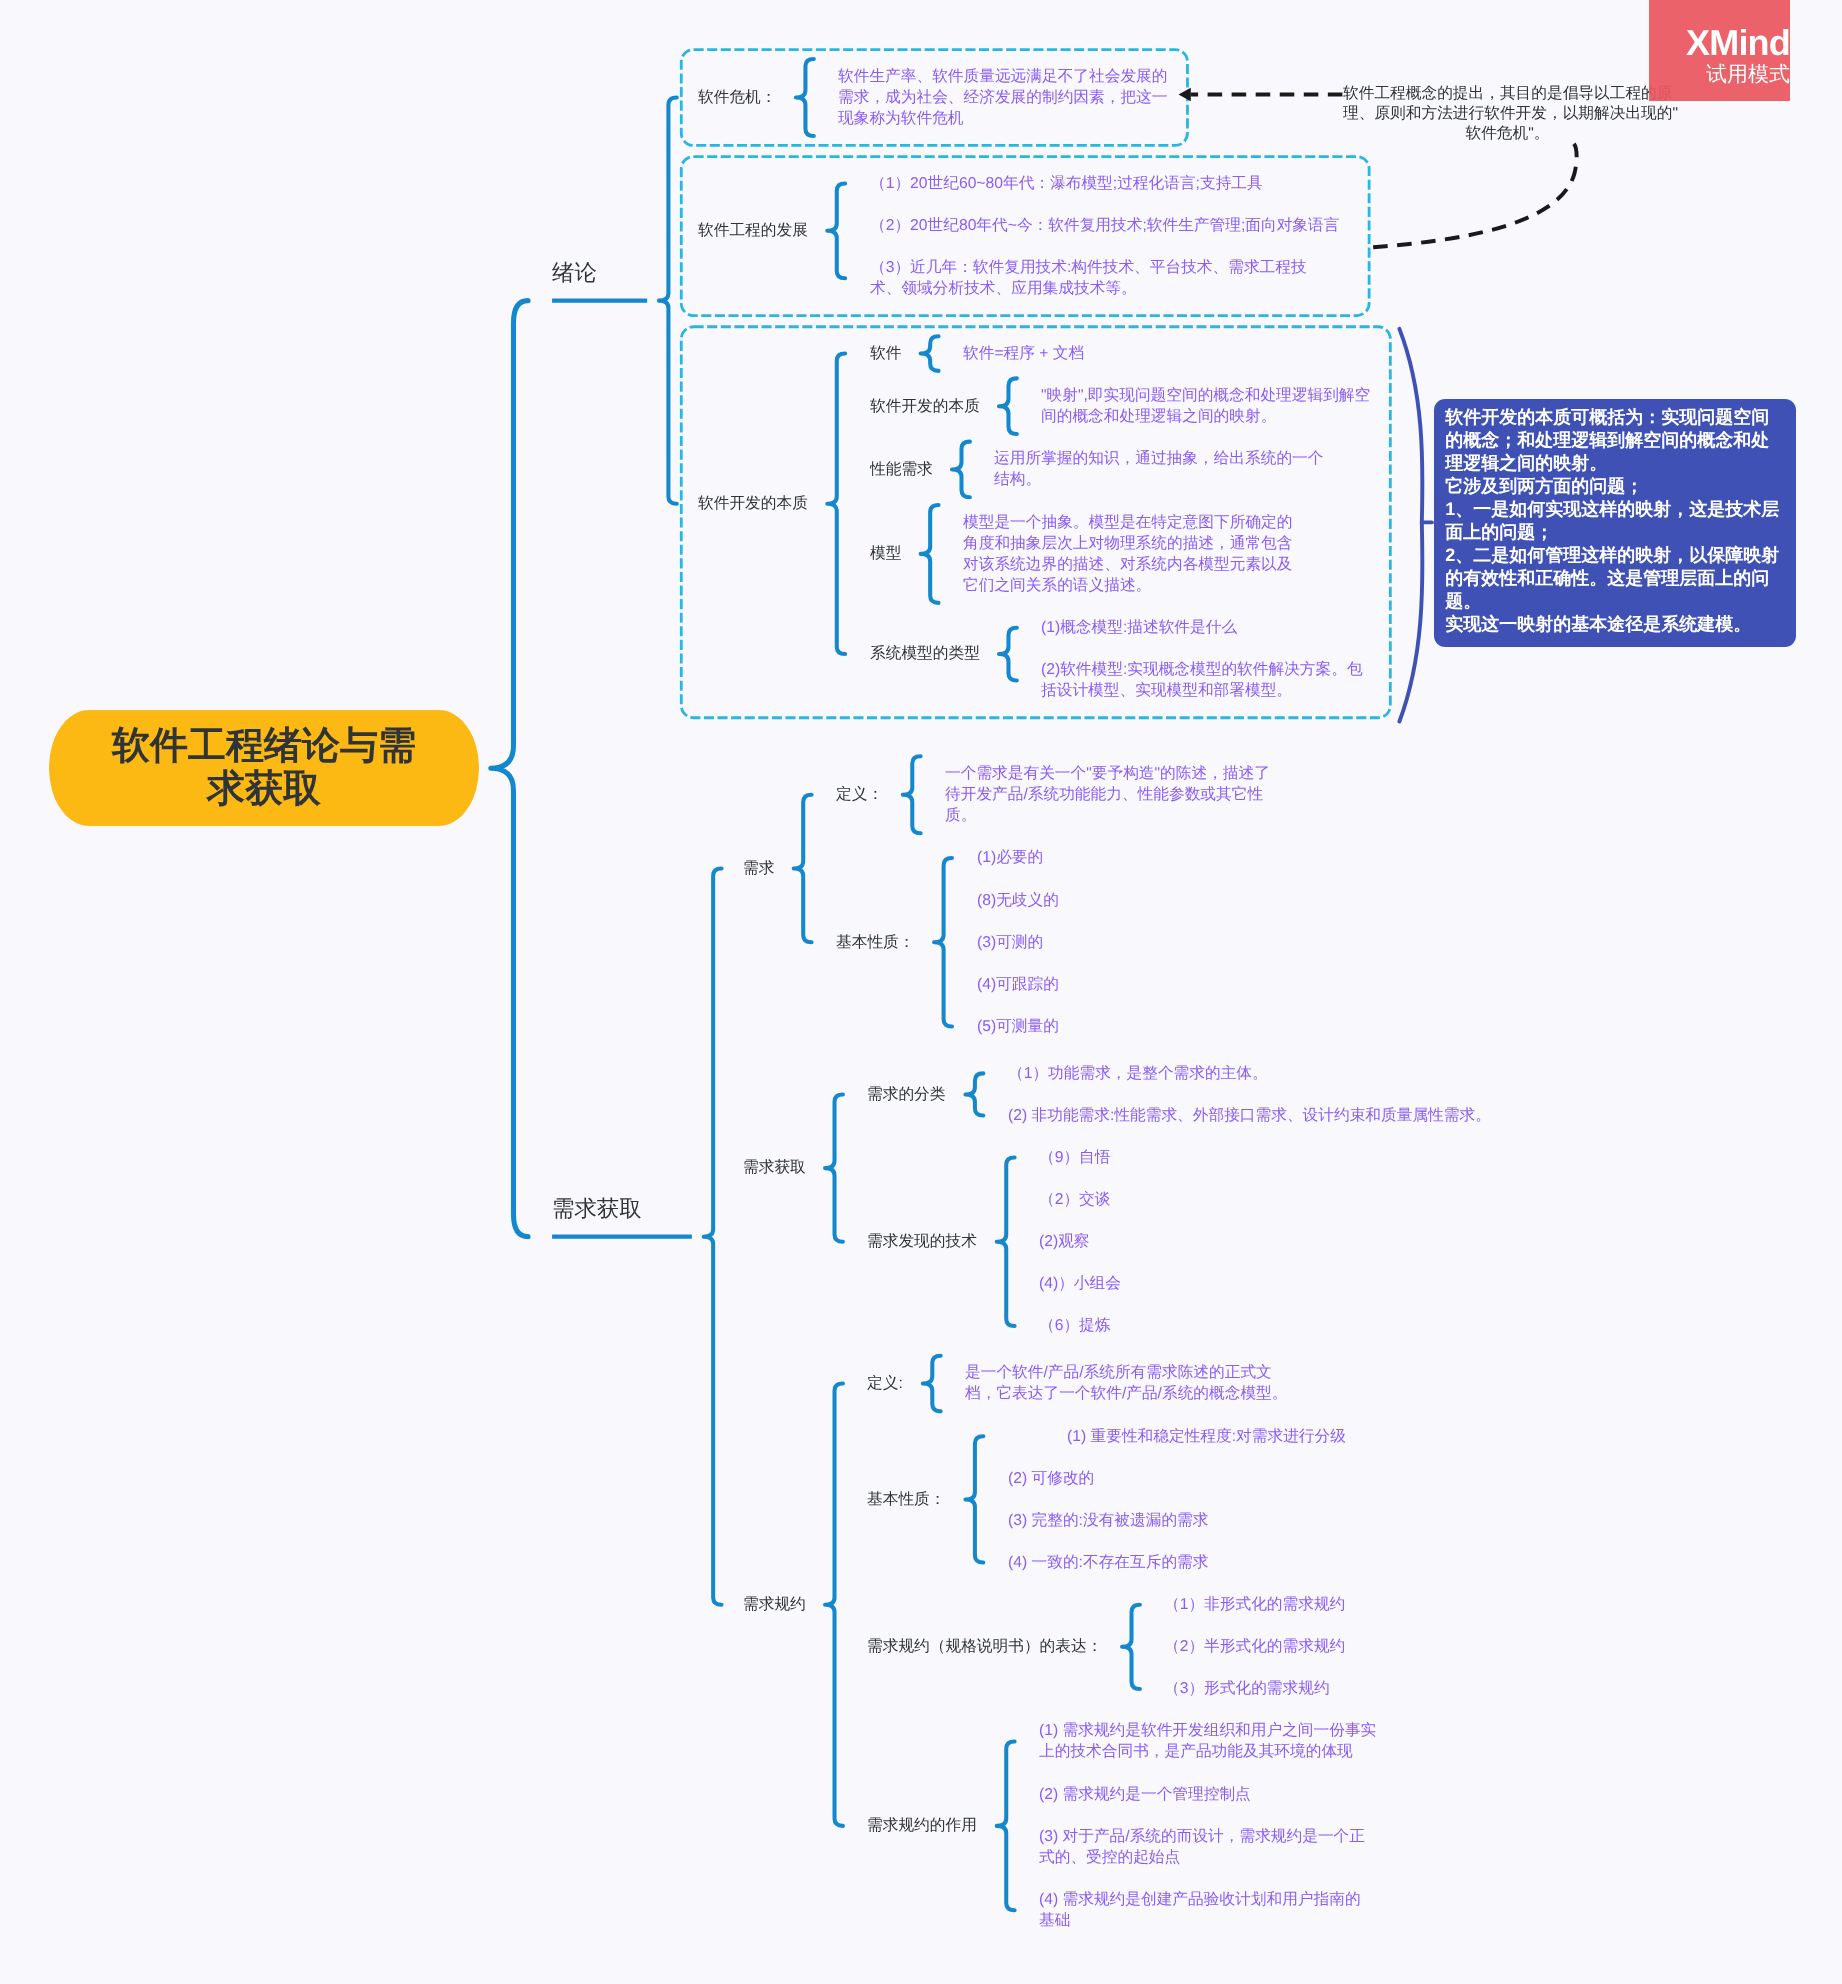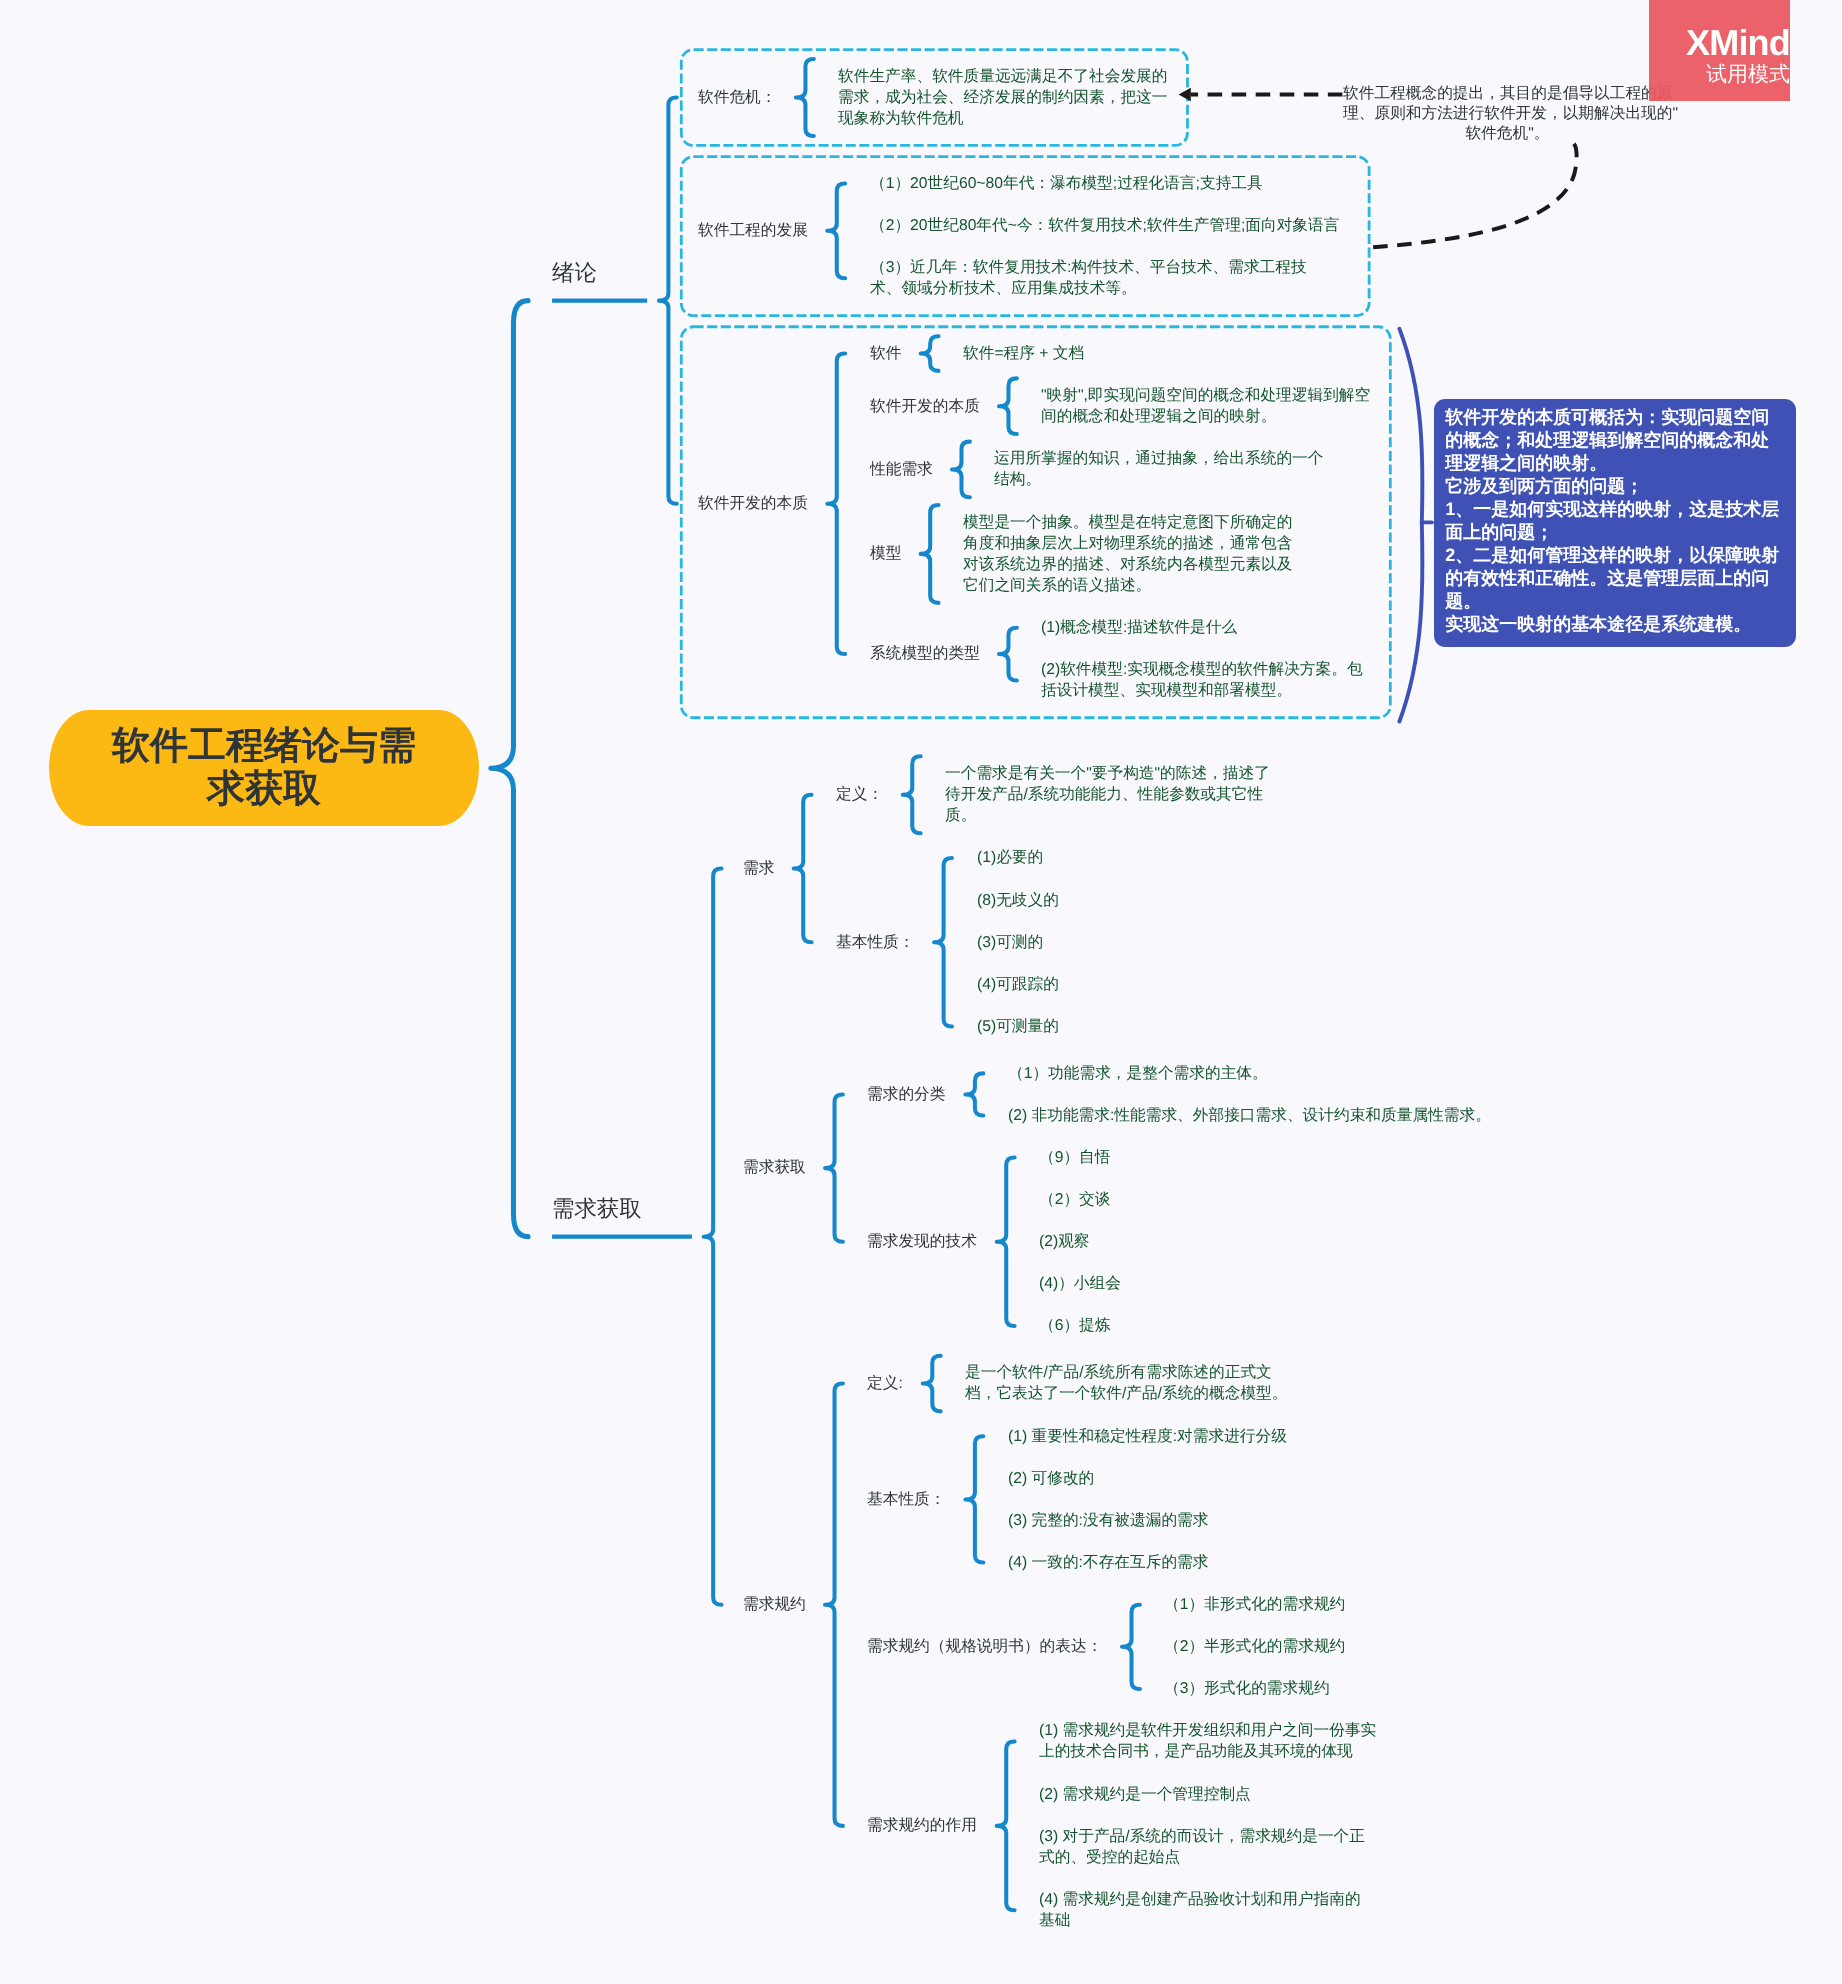--- a/index.html
+++ b/index.html
@@ -14,21 +14,21 @@
 .rel{fill:none;stroke:#1a1a1a;stroke-width:7;stroke-dasharray:26 17;stroke-linecap:butt}
 .relhead{fill:#1a1a1a}
 .root{position:absolute;left:49px;top:710px;width:430px;height:116px;
       background:#fcb813;border-radius:40px/58px;display:flex;align-items:center;
       justify-content:center;color:#2f3437}
 .root>span{display:block;width:324px;text-align:center;font-size:38px;font-weight:bold;
       line-height:43px}
 .l1{position:absolute;height:56px;text-align:left;font-size:22.4px;line-height:21px;
     color:#2f3437;white-space:nowrap}
 .tl{position:absolute;font-size:15.7px;line-height:21px;white-space:nowrap;color:#2f3437}
-.tx{position:absolute;font-size:15.7px;line-height:21px;white-space:nowrap;color:#14532d}
+.tx{position:absolute;font-size:15.7px;line-height:21px;white-space:nowrap;color:#8b5cf6}
 .rel-topic{position:absolute;left:1343px;top:84px;width:329px;font-size:15.7px;
            line-height:20px;text-align:center;color:#2f3437;white-space:nowrap}
 .note{position:absolute;left:1434px;top:399px;width:362px;height:248px;background:#3f51b5;
       border-radius:11.2px;color:#fff;font-size:18px;line-height:23px;font-weight:bold;
       padding:7.3px 0 0 11.2px;white-space:nowrap}
 .wm{position:absolute;left:1649px;top:0;width:141px;height:101px;
     background:rgba(234,86,95,.93);color:#fff;text-align:right}
 .wm-brand{font-size:36px;font-weight:bold;line-height:36px;margin-top:25px;letter-spacing:-0.8px}
 .wm-mode{font-size:21px;line-height:22.4px;margin-top:2.8px;padding-left:20px}
 </style>
@@ -170,21 +170,21 @@
 <div class="tx" style="left:1039px;top:1273px">
   <div>(4)）小组会</div>
 </div>
 <div class="tx" style="left:1039px;top:1315px">
   <div>（6）提炼</div>
 </div>
 <div class="tx" style="left:965px;top:1362px">
   <div>是一个软件/产品/系统所有需求陈述的正式文</div>
   <div>档，它表达了一个软件/产品/系统的概念模型。</div>
 </div>
-<div class="tx" style="left:1008px;top:1426px">
+<div class="tx" style="left:1067px;top:1426px">
   <div>(1) 重要性和稳定性程度:对需求进行分级</div>
 </div>
 <div class="tx" style="left:1008px;top:1468px">
   <div>(2) 可修改的</div>
 </div>
 <div class="tx" style="left:1008px;top:1510px">
   <div>(3) 完整的:没有被遗漏的需求</div>
 </div>
 <div class="tx" style="left:1008px;top:1552px">
   <div>(4) 一致的:不存在互斥的需求</div>

